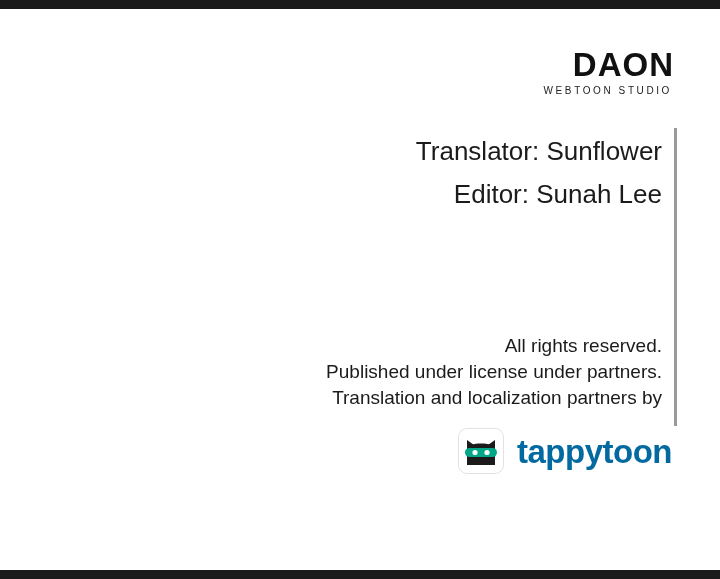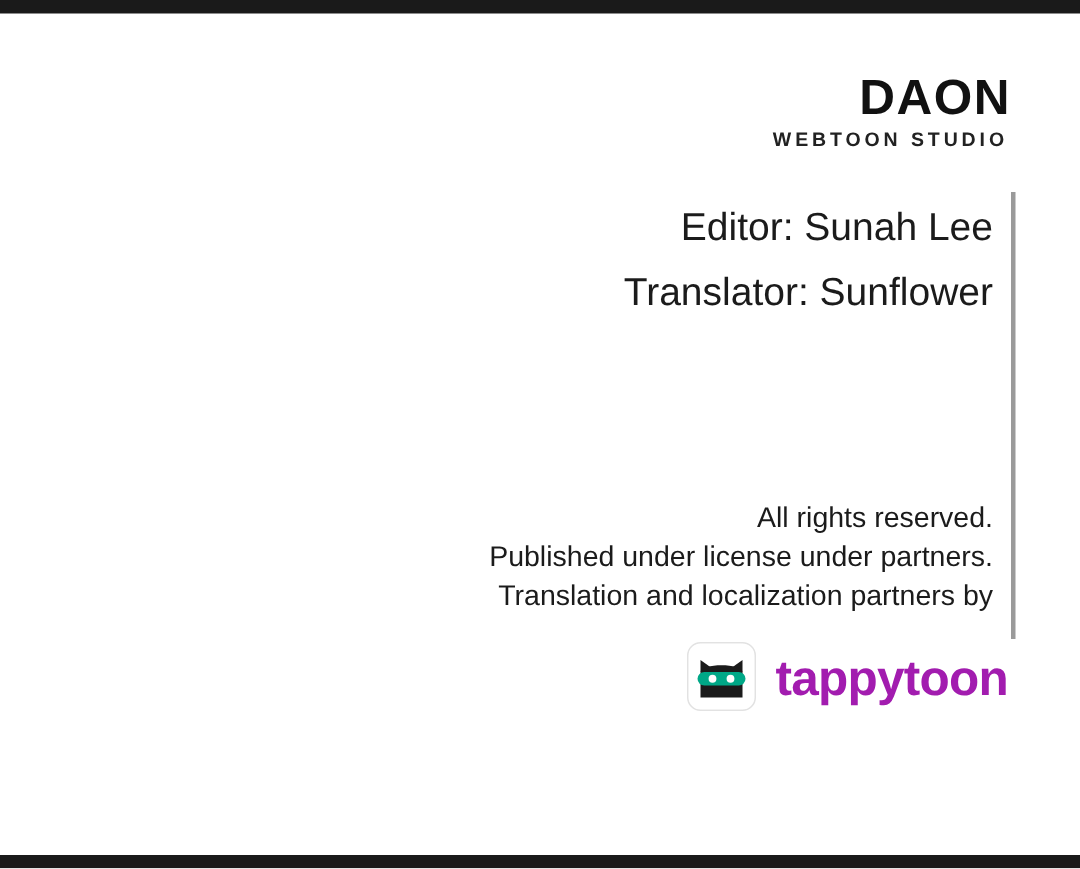--- a/index.html
+++ b/index.html
@@ -45,27 +45,26 @@
   .daon-word {
     font-family: "Liberation Sans", sans-serif;
     font-weight: bold;
     font-size: 33px;
     letter-spacing: 1px;
     color: #111111;
     display: block;
   }
   .daon-sub {
     font-family: "Liberation Sans", sans-serif;
-    font-size: 13px;
+    font-size: 10px;
     letter-spacing: 2.6px;
     color: #222222;
     display: block;
     margin-top: 5px;
     padding-right: 2px;
-    font-weight: bold;
   }
 
   
   .credit-rule {
     position: absolute;
     right: 43px;
     top: 128px;
     width: 3px;
     height: 298px;
     background: #9a9a9a;
@@ -118,42 +117,42 @@
     background: #ffffff;
     border: 1px solid #e2e2e2;
     position: relative;
     overflow: hidden;
     flex: 0 0 auto;
   }
   .tappy-wordmark {
     font-family: "Liberation Sans", sans-serif;
     font-size: 33px;
     font-weight: bold;
-    color: #a21caf;
+    color: #0369a1;
     letter-spacing: -0.5px;
     line-height: 1;
   }
 </style>
 </head>
 <body>
 
 <div class="page">
 
   <div class="top-bar"></div>
 
   <div class="daon-logo">
     <span class="daon-word">DAON</span>
     <span class="daon-sub">WEBTOON STUDIO</span>
   </div>
 
   <div class="credit-rule"></div>
 
   <div class="credits">
+    <div class="credit-line">Translator: Sunflower</div>
     <div class="credit-line">Editor: Sunah Lee</div>
-    <div class="credit-line">Translator: Sunflower</div>
   </div>
 
   <div class="rights">
     <div class="rights-line">All rights reserved.</div>
     <div class="rights-line">Published under license under partners.</div>
     <div class="rights-line">Translation and localization partners by</div>
   </div>
 
   <div class="tappy">
     <div class="tappy-mark">

